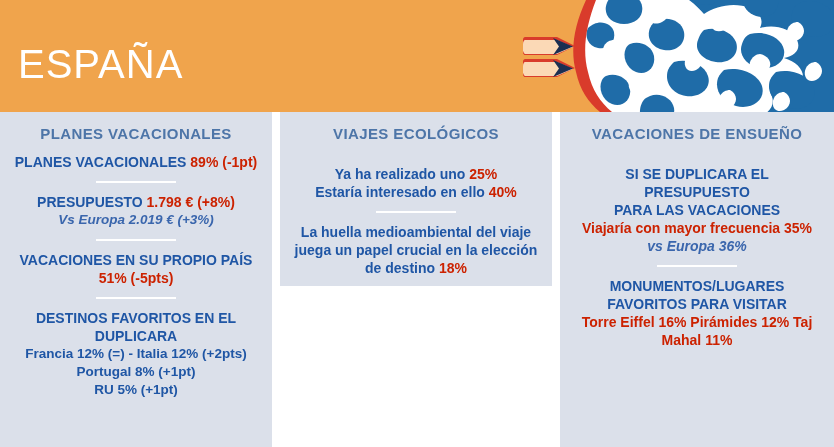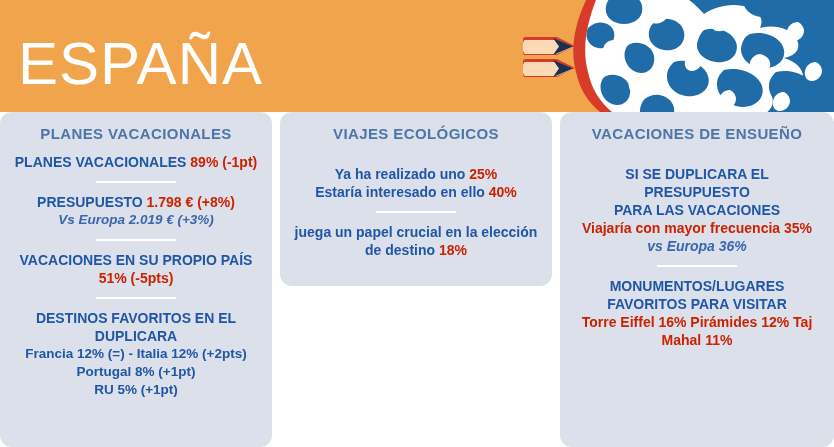--- a/index.html
+++ b/index.html
@@ -23,21 +23,21 @@
     position:absolute;right:0;top:0;width:280px;height:112px;overflow:hidden;
   }
   .globe-wrap svg{display:block;}
   .orange-band{
     position:absolute;left:0;top:0;width:640px;height:112px;
     overflow:hidden;
   }
   .orange-band svg{display:block;}
   .title{
     position:absolute;left:18px;top:38px;
-    font-size:60px;line-height:52px;
+    font-size:40px;line-height:52px;
     color:#ffffff;font-weight:400;letter-spacing:1px;
     white-space:nowrap;
   }
   .logo{
     position:absolute;left:523px;top:31px;width:64px;height:52px;
   }
   .logo svg{display:block;}
 
   
   .columns{
@@ -48,21 +48,20 @@
   .col-left{width:272px;}
   .col-mid{width:272px;}
   .col-right{width:274px;}
 
   .panel{
     background:#dbe0ea;
     box-sizing:border-box;
     padding:22px 8px 10px 8px;
     text-align:center;
     color:#1f56a5;
-    border-radius:12px;
   }
   .panel-left{height:335px;padding-top:12px;}
   .panel-eco{height:174px;padding-top:12px;}
   .panel-tipo{height:151px;padding-top:12px;}
   .panel-right{height:335px;padding-top:12px;}
 
   .phead{
     color:#4d75a8;
     font-weight:bold;
     font-size:15px;
@@ -199,20 +198,21 @@
 
         <div class="line big">
           <span>Ya ha realizado uno </span><span class="red">25%</span>
         </div>
         <div class="line big">
           <span>Estaría interesado en ello </span><span class="red">40%</span>
         </div>
 
         <hr class="sep">
 
+        <div class="line big">La huella medioambiental del viaje</div>
         <div class="line big">juega un papel crucial en la elección</div>
         <div class="line big">
           <span>de destino </span><span class="red">18%</span>
         </div>
       </div>
 
     </div>
 
     <div class="col col-right">
       <div class="panel panel-right">

